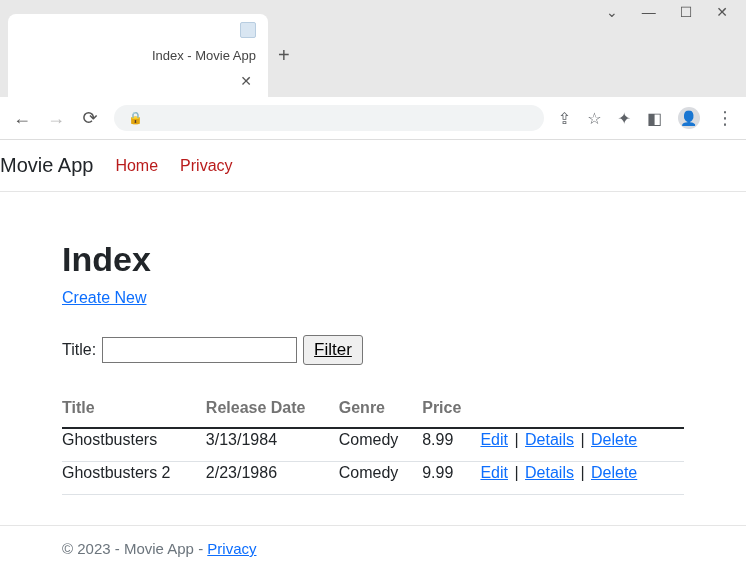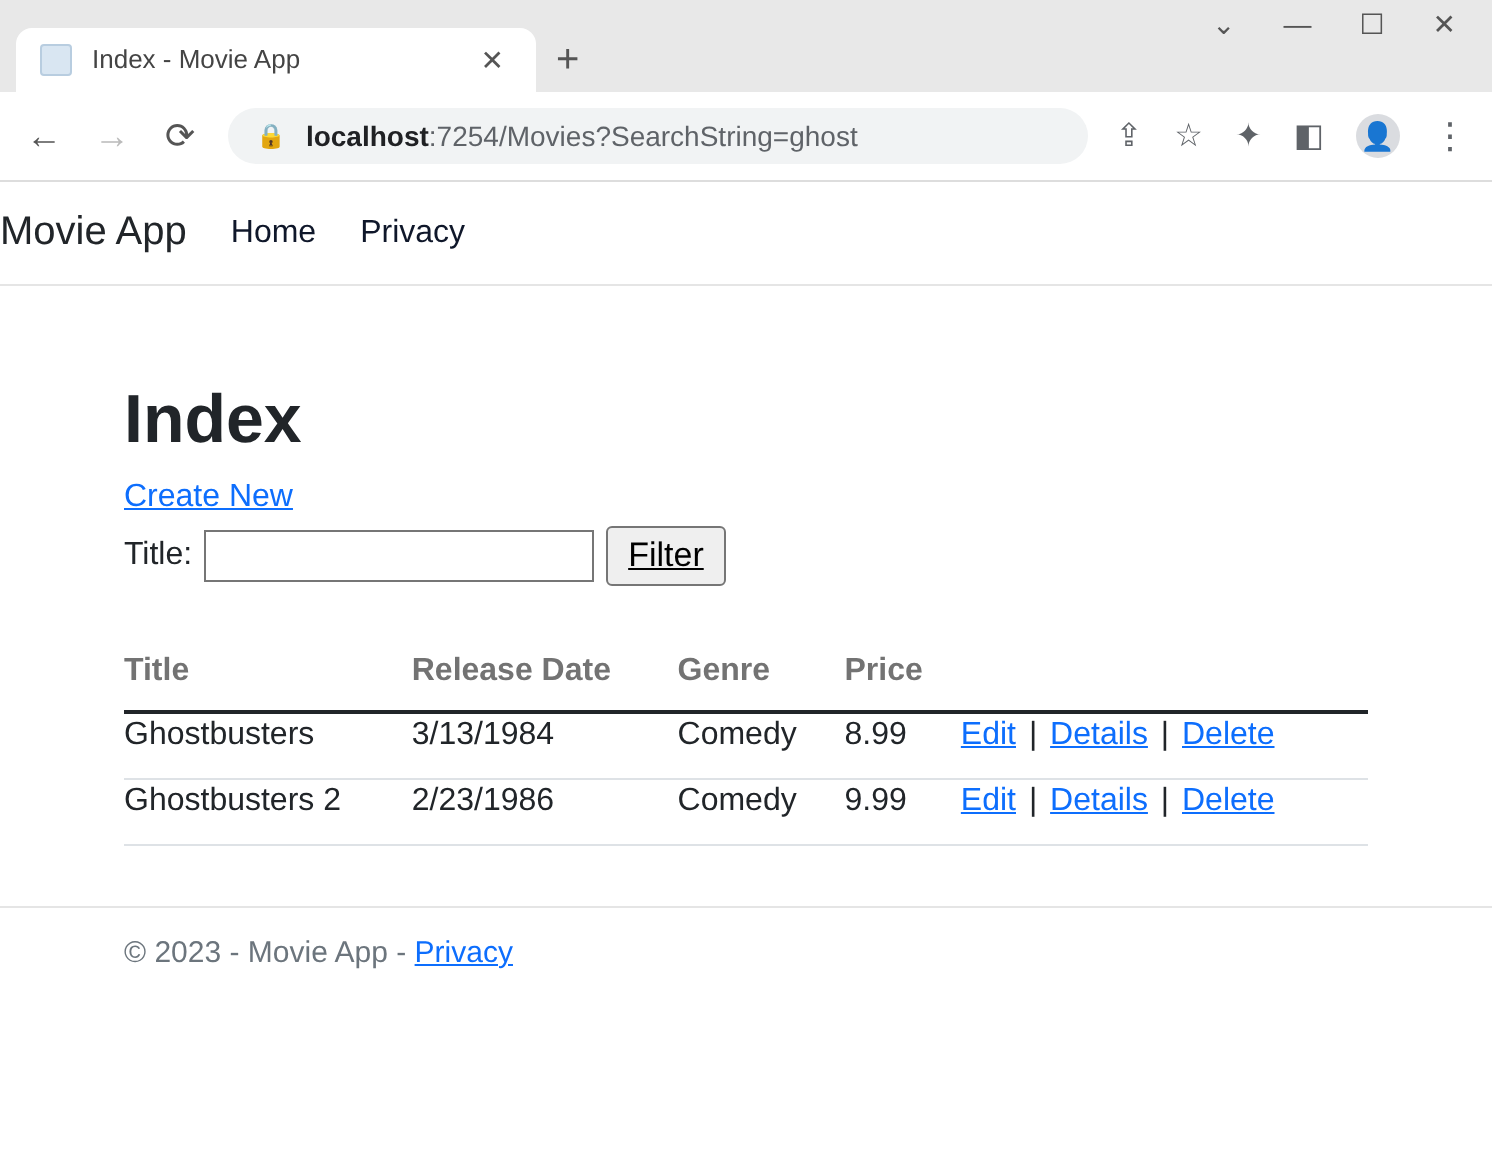--- a/index.html
+++ b/index.html
@@ -23,28 +23,29 @@
     }
     .window-controls span { font-size: 14px; }
     .tab-bar {
       display: flex;
       align-items: center;
       padding: 0 8px;
       margin-top: -6px;
     }
     .tab {
       display: flex;
-      align-items: flex-start;
+      align-items: flex-end;
       background: #fff;
       border-radius: 8px 8px 0 0;
       padding: 8px 12px;
       gap: 10px;
       min-width: 260px;
       font-size: 13px;
       color: #444;
+      flex-direction: column;
     }
     .tab .favicon {
       width: 16px; height: 16px;
       background: #d9e6f2;
       border: 1px solid #b8cde0;
       border-radius: 2px;
     }
     .tab .tab-title { flex: 1; }
     .tab .close-x { color: #555; font-size: 14px; padding: 0 4px; cursor: pointer; }
     .new-tab { font-size: 20px; color: #555; padding: 2px 10px; cursor: pointer; }
@@ -83,39 +84,39 @@
     .navbar {
       display: flex;
       align-items: center;
       gap: 22px;
       padding: 14px 0;
       border-bottom: 1px solid #e5e5e5;
       font-size: 16px;
       color: #212529;
     }
     .navbar .brand { font-size: 20px; color: #212529; }
-    .navbar a { color: #0f172a; text-decoration: none; cursor: pointer; }
+    .navbar a { color: #b91c1c; text-decoration: none; cursor: pointer; }
     .content {
       padding: 20px 62px 30px;
     }
     h1.page-title {
       font-size: 34px;
       font-weight: 600;
       color: #212529;
       margin-bottom: 10px;
       margin-top: 28px;
     }
     .create-link {
       color: #0d6efd;
       text-decoration: underline;
       font-size: 16px;
       cursor: pointer;
     }
     .filter-row {
-      margin-top: 5px;
+      margin-top: 28px;
       display: flex;
       align-items: center;
       gap: 6px;
       font-size: 16px;
       color: #212529;
     }
     .filter-row input[type="text"] {
       border: 1px solid #767676;
       padding: 4px 6px;
       font-size: 14px;
@@ -180,23 +181,20 @@
       <span class="close-x">✕</span>
     </div>
     <span class="new-tab">+</span>
   </div>
   <div class="toolbar">
     <span class="nav-btn">←</span>
     <span class="nav-btn disabled">→</span>
     <span class="nav-btn">⟳</span>
     <div class="addr-bar">
       <span class="lock-icon">🔒</span>
-      <span class="url">
-        <span class="host">localhost</span><span class="rest">:7254/Movies?SearchString=ghost</span>
-      </span>
     </div>
     <div class="toolbar-icons">
       <span>⇪</span>
       <span>☆</span>
       <span>✦</span>
       <span>◧</span>
       <span class="avatar">👤</span>
       <span class="kebab">⋮</span>
     </div>
   </div>

